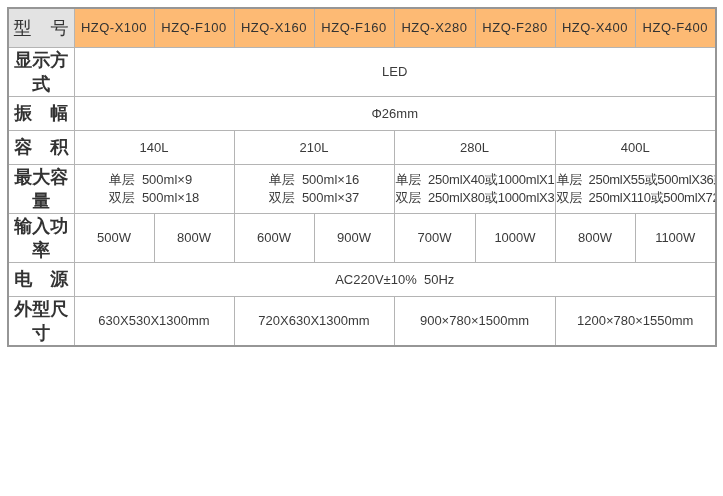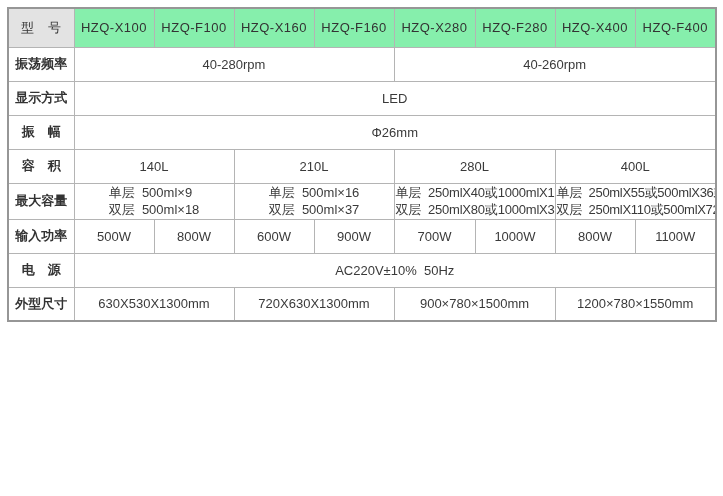--- a/index.html
+++ b/index.html
@@ -27,28 +27,28 @@
     vertical-align: middle;
     padding: 0 1px;
     font-size: 13px;
     font-weight: 400;
     color: #3a3a3a;
     overflow: hidden;
   }
   .spec-table tr { height: 34px; }
   .spec-table tr.hdr { height: 39px; }
   .spec-table tr.hdr th {
-    background: #86efac;
+    background: #fdba74;
     letter-spacing: 0.5px;
     font-weight: 400;
     color: #333333;
   }
   .spec-table .lbl {
     font-weight: 600;
-    font-size: 13px;
+    font-size: 18px;
     color: #333333;
     background: #ffffff;
     margin-top: 9px;
   }
   .spec-table tr.hdr .lbl { background: #e3e3e3; }
   .fs-temp { font-size: 10px; letter-spacing: -0.2px; }
   .pre { white-space: pre; }
   .two .blk { display: inline-block; text-align: left; line-height: 1.35; }
   .two .blk div { white-space: pre; }
   .cap12 { font-size: 10.5px; margin-top: 47px; }
@@ -80,25 +80,20 @@
       <th>HZQ-X100</th>
       <th>HZQ-F100</th>
       <th>HZQ-X160</th>
       <th>HZQ-F160</th>
       <th>HZQ-X280</th>
       <th>HZQ-F280</th>
       <th>HZQ-X400</th>
       <th>HZQ-F400</th>
     </tr>
 
-    <tr>
-      <td class="lbl">振荡频率</td>
-      <td colspan="4">40-280rpm</td>
-      <td colspan="4">40-260rpm</td>
-    </tr>
 
 
     <tr>
       <td class="lbl">显示方式</td>
       <td colspan="8">LED</td>
     </tr>
 
     <tr>
       <td class="lbl">振　幅</td>
       <td colspan="8">Φ26mm</td>

